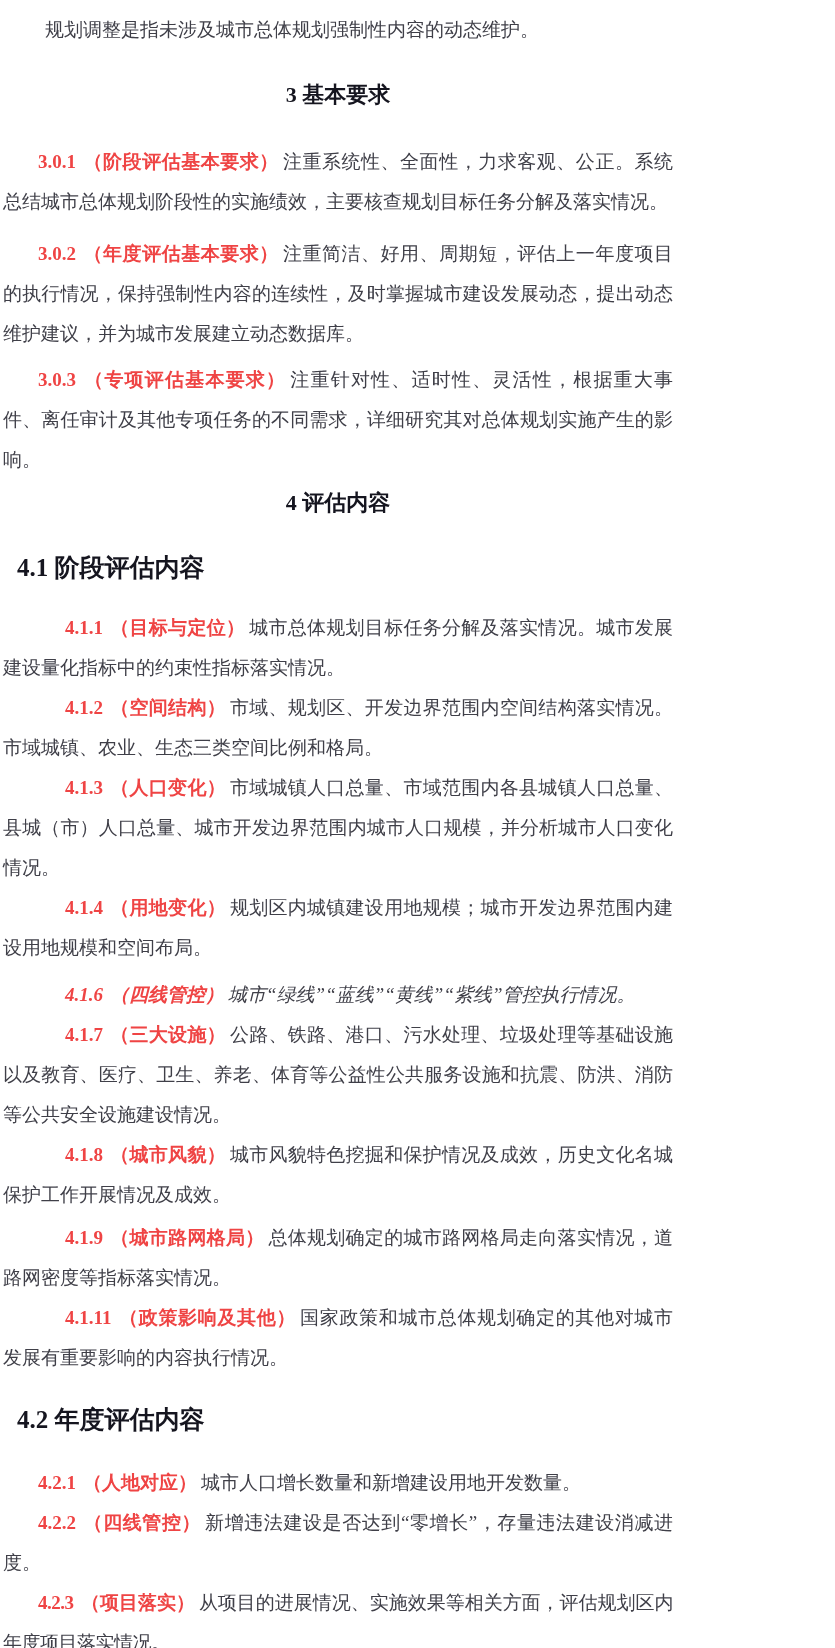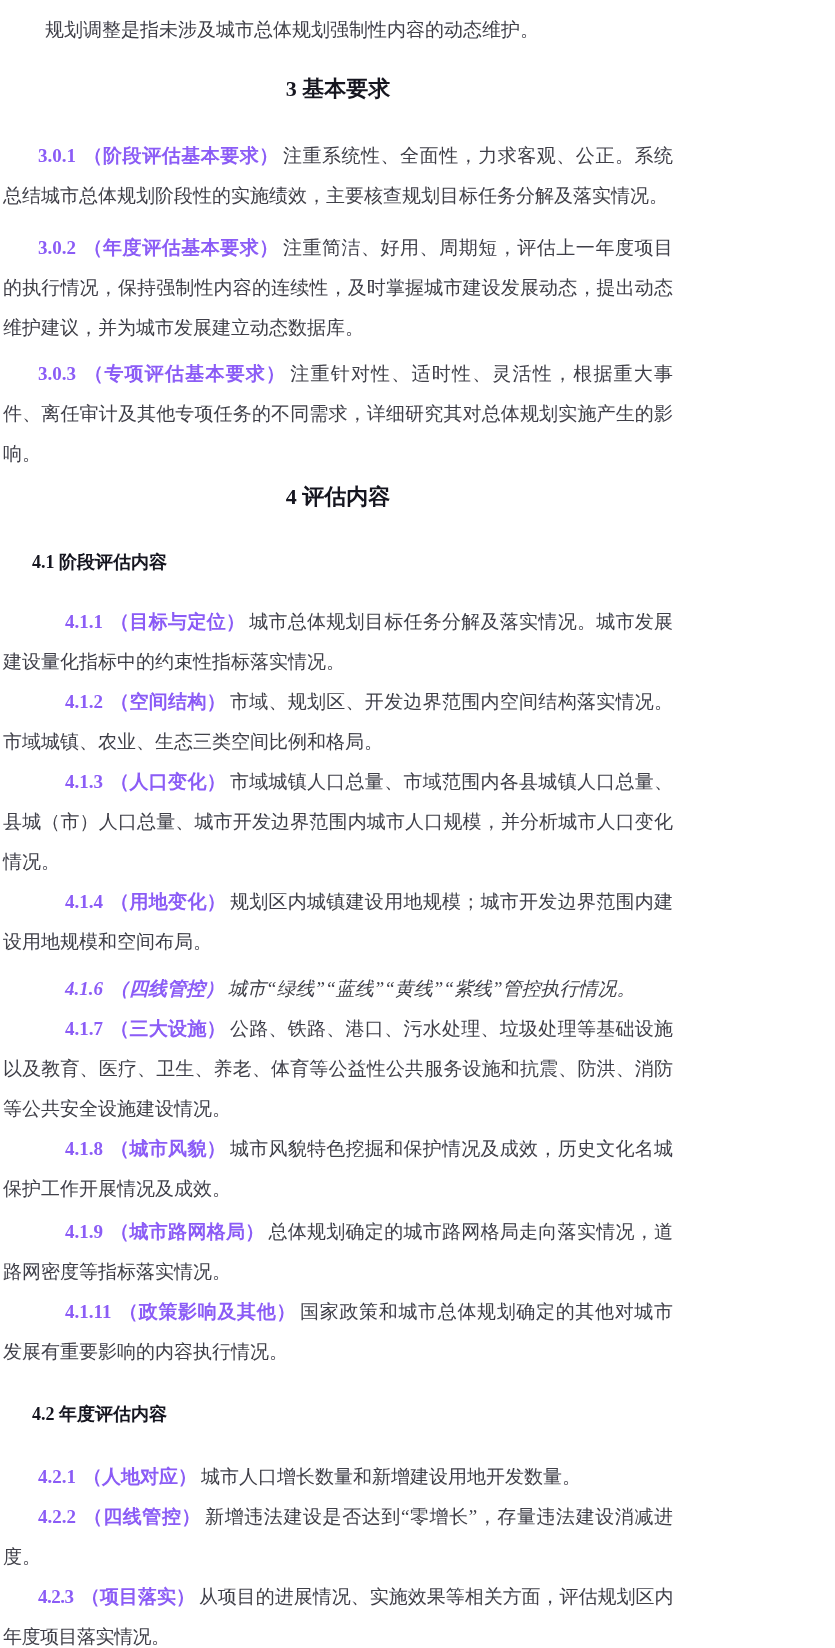--- a/index.html
+++ b/index.html
@@ -18,58 +18,58 @@
   }
   
   .para {
     margin: 0;
     font-size: 19px;
     line-height: 40px;
     text-align: justify;
     text-justify: inter-character;
     color: #3f3f48;
   }
-  .chead { font-weight: bold; color: #8b5cf6; }
+  .chead { font-weight: bold; color: #ef4444; }
   .cnum  { margin-right: 7px; }
   .cttl  { margin-right: 4px; }
   
   .chapter {
     margin: 0;
     text-align: center;
     font-weight: bold;
     font-size: 22px;
     line-height: 30px;
     color: #15151f;
   }
   
   .section {
-    margin: 16px;
+    margin: 1px;
     padding-left: 13px;
     font-weight: bold;
-    font-size: 18px;
+    font-size: 25px;
     line-height: 30px;
     color: #15151f;
   }
   
   .ind-a { text-indent: 42px; }  
   .ind-b { text-indent: 35px; }  
   .ind-c { text-indent: 62px; }  
   
   .mt3  { margin-top: 3px; }
   .mt4  { margin-top: 4px; }
   .mt5  { margin-top: 5px; }
   .mt6  { margin-top: 6px; font-family: Liberation Serif, serif; }
   .mt7  { margin-top: 7px; font-style: italic; }
   .mt8  { margin-top: 8px; }
   .mt10 { margin-top: 10px; }
   .mt12 { margin-top: 12px; }
   .mt25 { margin-top: 25px; }
   .mt27 { margin-top: 27px; }
   .mt28 { margin-top: 28px; }
-  .mt30 { margin-top: 24px; }
+  .mt30 { margin-top: 30px; }
   .mt32 { margin-top: 32px; }
   .mt35 { margin-top: 35px; }
   
   .tight { letter-spacing: -0.5px; }
 </style>
 </head>
 <body>
 
 <div class="doc">
 

